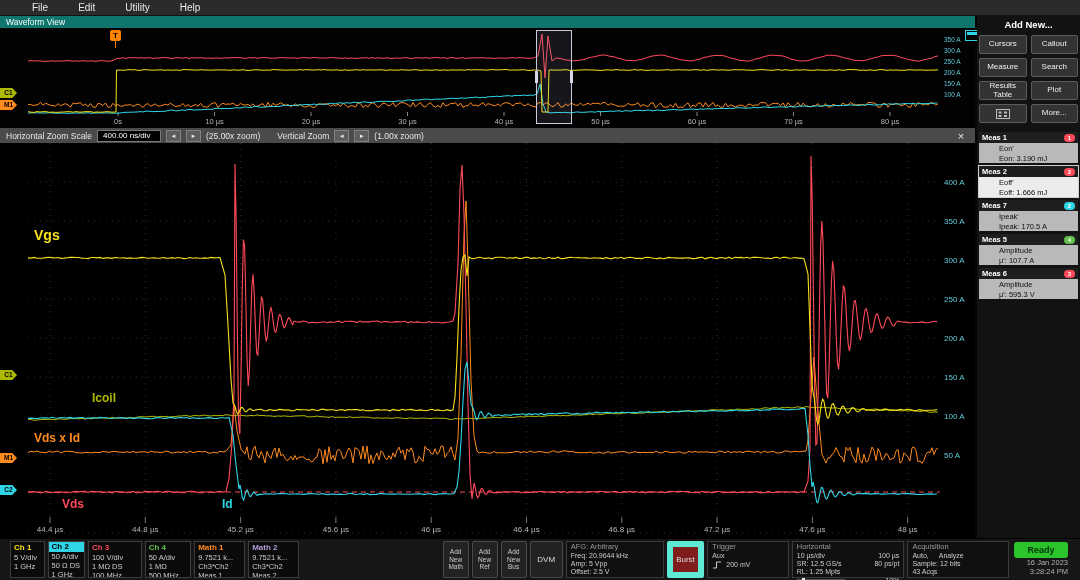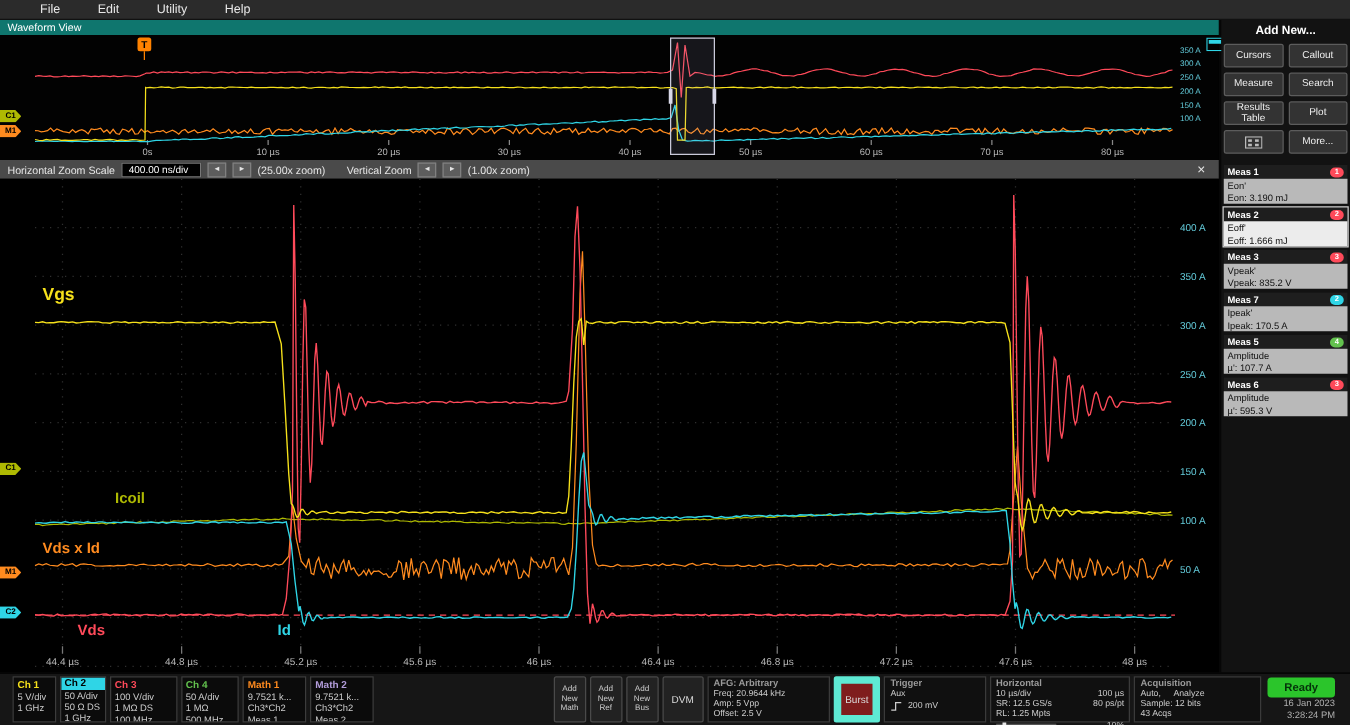--- a/index.html
+++ b/index.html
@@ -35,33 +35,33 @@
 .wvicon{position:absolute;right:10px;top:2px}
 .rightpanel{position:absolute;left:977px;top:16px;width:103px;height:522px;background:#121212;padding:3px 2px}
 .addnew-title{font-size:9.5px;font-weight:bold;color:#fff;text-align:center;margin-bottom:5px}
 .btn-grid{display:grid;grid-template-columns:1fr 1fr;gap:4px}
 .pbtn{height:19px;background:#333;border:1px solid #5c5c5c;border-radius:2px;color:#eee;font-size:8px;line-height:1.05;display:flex;align-items:center;justify-content:center;text-align:center;padding:1px}
 .meas-list{margin-top:9px;display:flex;flex-direction:column;gap:3px}
 .meas{background:#0c0c0c}
 .meas.sel{outline:1px solid #cfcfcf}
 .meas-hd{height:11px;background:#1e1e1e;display:flex;align-items:center;gap:3px;padding:0 3px;color:#fff;font-size:7.5px;font-weight:bold}
 .pill{margin-left:auto;min-width:11px;height:8px;border-radius:4px;color:#fff;font-size:6px;font-weight:bold;display:flex;align-items:center;justify-content:center;padding:0 2px}
-.meas-bd{background:#b9b9b9;color:#101010;font-size:7.5px;line-height:1.3;padding:1px 3px;height:20px}
+.meas-bd{background:#b9b9b9;color:#101010;font-size:7.5px;line-height:1.3;padding:1px 20px;height:20px}
 .meas.sel .meas-bd{background:#ececec}
 .meas-bd span{display:block;white-space:nowrap;overflow:hidden}
 .bottombar{position:absolute;left:0;top:538px;width:1080px;height:42px;background:#161616;border-top:1px solid #000;display:flex;align-items:stretch;gap:3px;padding:2px 10px}
 .chb{background:#0b0b0b;border:1px solid #3c3c3c;padding:1px 3px;font-size:7.5px;color:#ccc;line-height:1.2;overflow:hidden}
 .chb-name{font-size:8px;font-weight:bold;color:var(--cc)}
 .chb.sel .chb-name{background:var(--cc);color:#000;margin:-1px -3px 0;padding:0 3px}
 .w37{width:37px}.w40{width:40px}.w58{width:58px}.w50{width:50px}.w55{width:55px}
 .spacer{width:150px}
 .addbtn{width:28px;background:#222;border:1px solid #4a4a4a;border-radius:2px;color:#ccc;font-size:6.5px;line-height:1.15;display:flex;align-items:center;justify-content:center;text-align:center;padding:1px}
 .dvm{width:36px;background:#222;border:1px solid #4a4a4a;border-radius:2px;color:#ddd;font-size:8px;display:flex;align-items:center;justify-content:center}
 .panel{background:#101010;border:1px solid #3a3a3a;padding:1px 4px;font-size:7px;color:#ccc;line-height:1.18}
-.p-title{color:#9a9a9a;font-weight:bold;font-size:7.5px}
+.p-title{color:#9a9a9a;font-weight:normal;font-size:7.5px}
 .afg{width:106px}
 .burst{width:40px;background:#7f1d1d;border:6px solid #5eead4;border-radius:2px;color:#ddd;font-size:8px;display:flex;align-items:center;justify-content:center}
 .horiz{width:122px}
 .trigp{width:88px}
 .acq{width:110px}
 .p-row{display:flex;justify-content:space-between;align-items:center;gap:4px}
 .slid{position:relative;width:48px;height:4px;background:#3a3a3a;border:1px solid #555;display:inline-block}
 .slid i{position:absolute;left:4px;top:-2px;width:3px;height:6px;background:#e8e8e8}
 .rgroup{margin-left:auto;display:flex;flex-direction:column;align-items:flex-end;gap:1px;padding:1px 2px}
 .ready{width:54px;height:16px;background:#2bc52b;border-radius:3px;color:#04330a;font-size:9px;font-weight:bold;display:flex;align-items:center;justify-content:center}
@@ -239,30 +239,20 @@
             <span>Meas 2</span>
             <span class="pill" style="background: rgb(255, 74, 90);">2</span>
           </div>
         <div class="meas-bd">
             <span>Eoff'</span>
             <span>Eoff:  1.666 mJ</span>
           </div>
       </div>
       <div class="meas">
         <div class="meas-hd">
-            <span>Meas 3</span>
-            <span class="pill" style="background: rgb(255, 74, 90);">3</span>
-          </div>
-        <div class="meas-bd">
-            <span>Vpeak'</span>
-            <span>Vpeak:  835.2 V</span>
-          </div>
-      </div>
-      <div class="meas">
-        <div class="meas-hd">
             <span>Meas 7</span>
             <span class="pill" style="background: rgb(47, 213, 230);">2</span>
           </div>
         <div class="meas-bd">
             <span>Ipeak'</span>
             <span>Ipeak:  170.5 A</span>
           </div>
       </div>
       <div class="meas">
         <div class="meas-hd">

